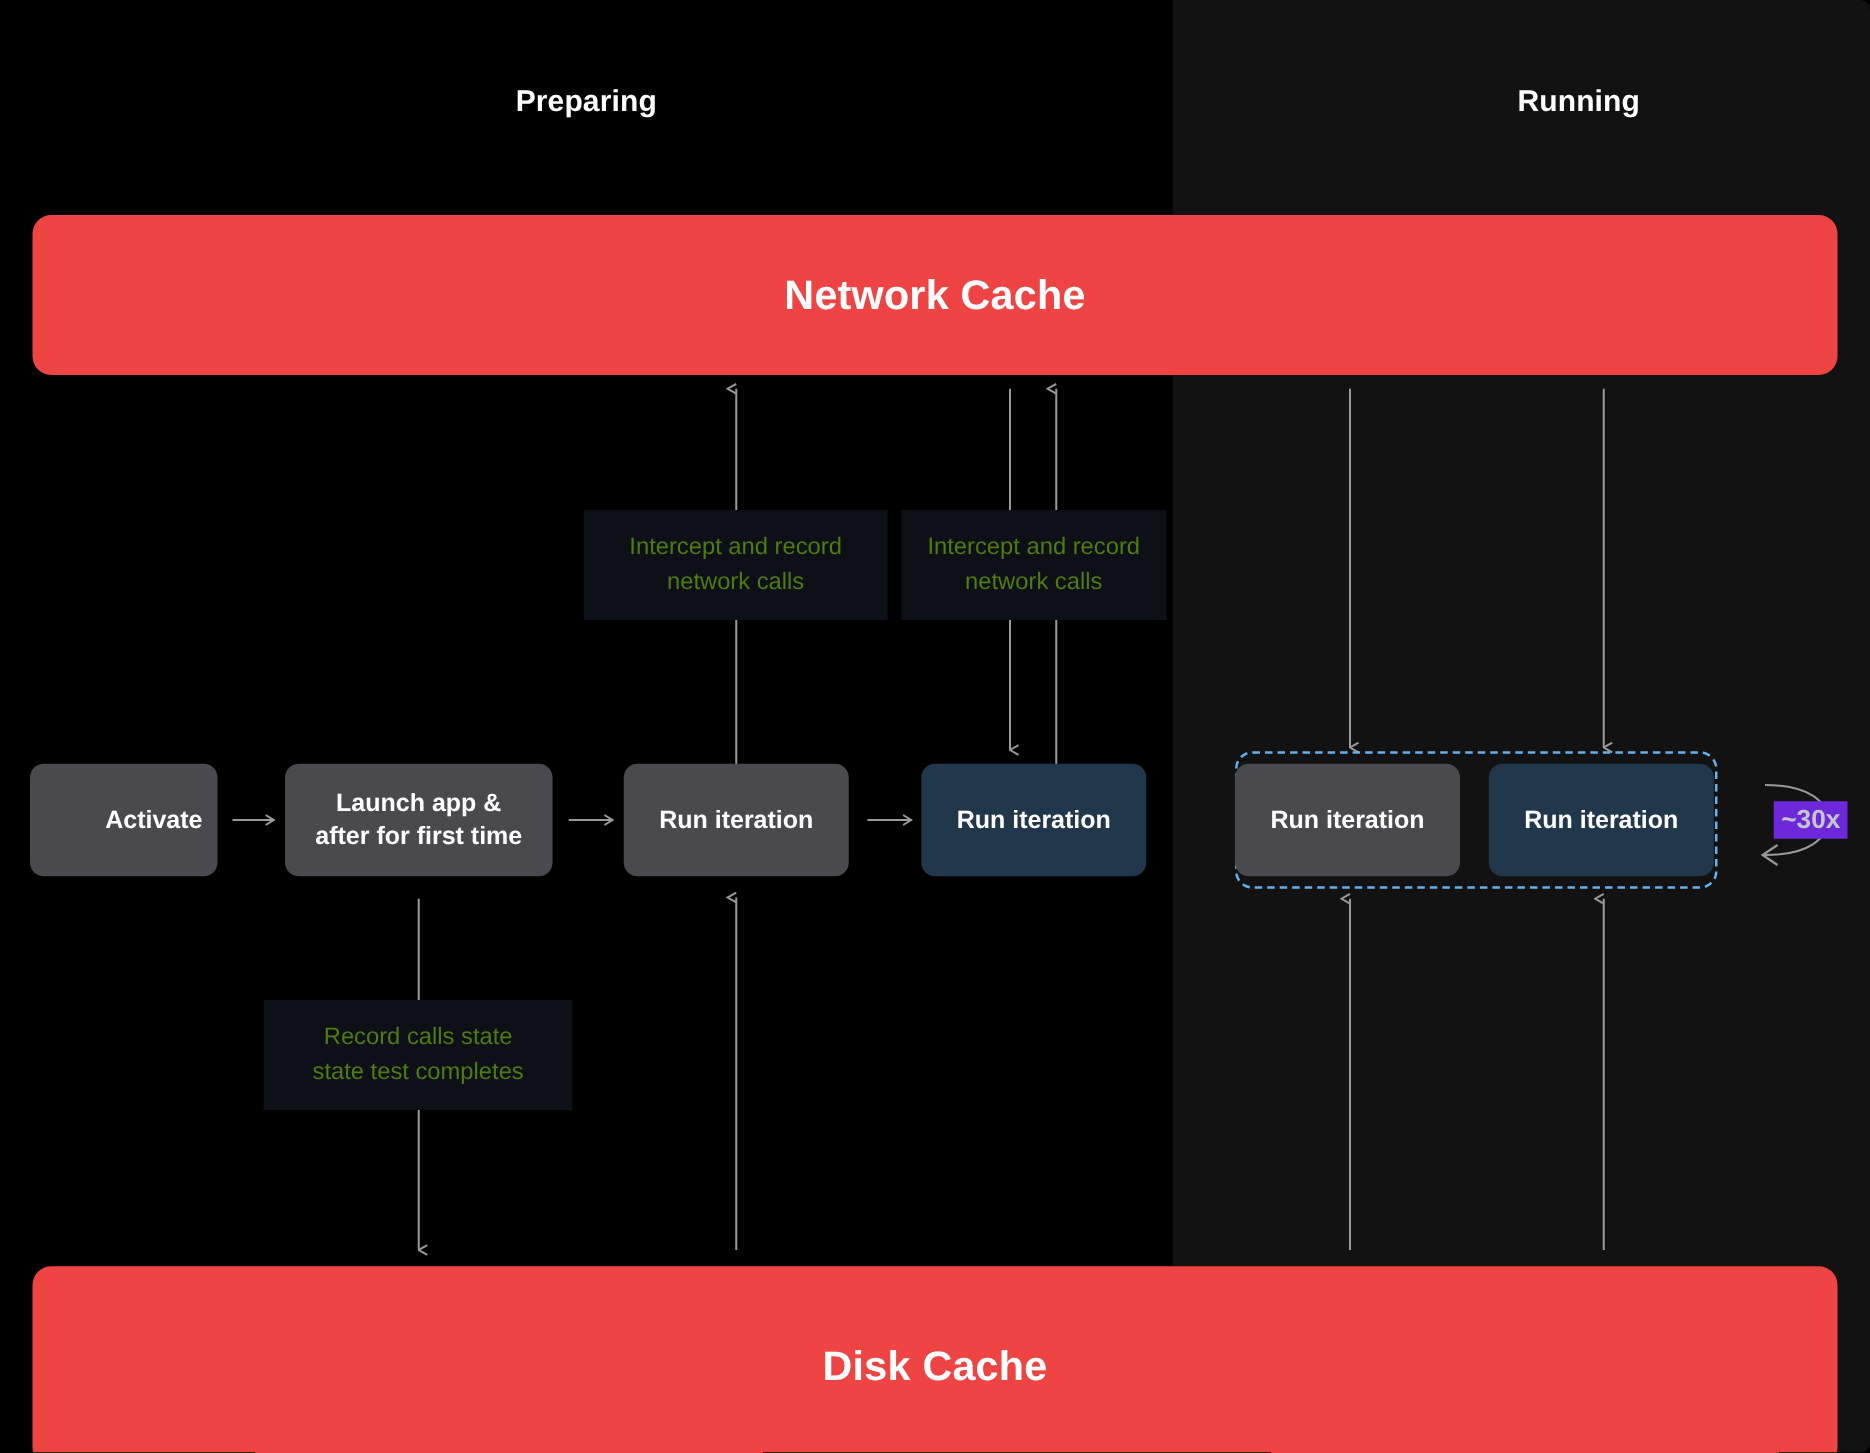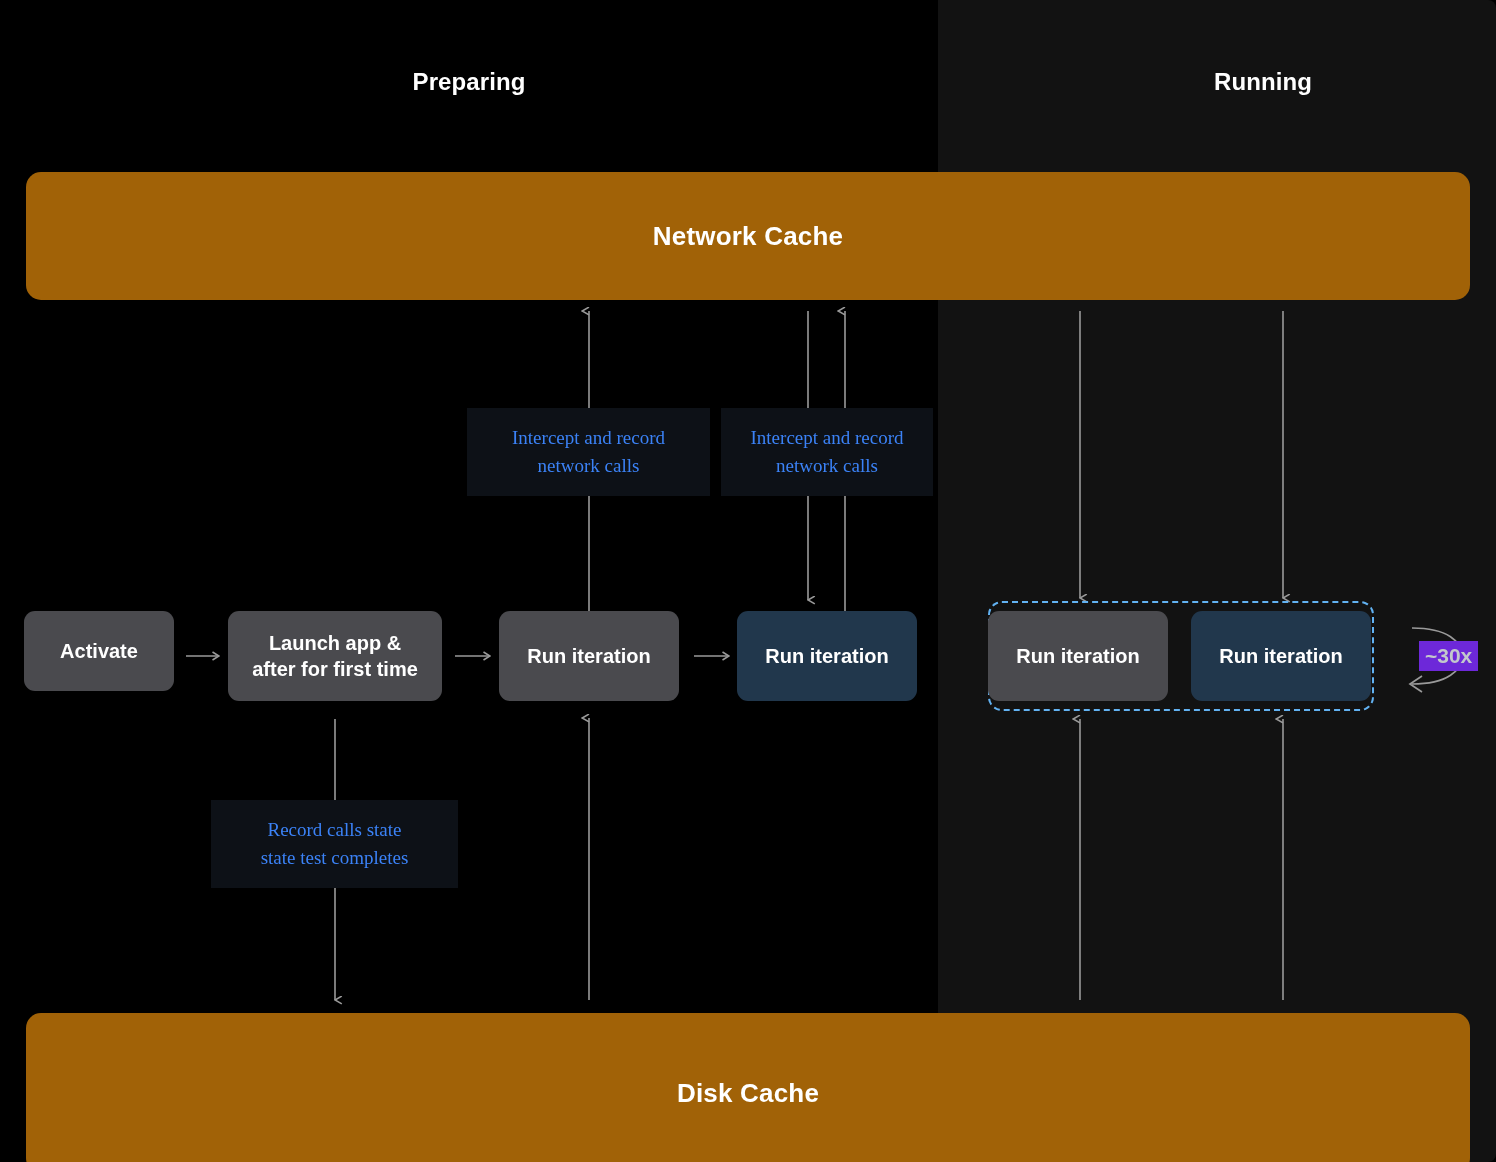--- a/index.html
+++ b/index.html
@@ -50,27 +50,27 @@
     white-space: nowrap;
   }
   .col-header.prep { left: 0; width: 938px; }
   .col-header.run  { left: 984px; width: 558px; }
 
   
   .cache-bar {
     position: absolute;
     left: 26px;
     width: 1444px;
-    background: #a16207;
+    background: #ef4444;
     border-radius: 15px;
     display: flex;
     align-items: center;
     justify-content: center;
     color: #ffffff;
-    font-size: 26px;
+    font-size: 33px;
     font-weight: 600;
     letter-spacing: 0.2px;
   }
   #network-cache { top: 172px;  height: 128px; }
   #disk-cache    { top: 1013px; height: 160px; }
 
   
   .node {
     position: absolute;
     border-radius: 11px;
@@ -91,29 +91,28 @@
   .loop-box {
     position: absolute;
     border: 2px dashed #62B2F2;
     border-radius: 14px;
   }
 
   
   .chip {
     position: absolute;
     background: #0D1117;
-    color: #3b82f6;
+    color: #4d7c0f;
     font-size: 19px;
     line-height: 1.45;
     text-align: center;
     display: flex;
     align-items: center;
     justify-content: center;
     padding: 0 10px;
-    font-family: Liberation Serif, serif;
   }
 
   
   .loop-count {
     position: absolute;
     background: #6d28d9;
     color: #C3C7CC;
     font-size: 21px;
     font-weight: 600;
     padding: 3px 6px;
@@ -202,21 +201,21 @@
     </div>
   </div>
 
   <div class="chip" style="left:211px; top:800px; width:247px; height:88px;">
     <div>
       <div>Record calls state</div>
       <div>state test completes</div>
     </div>
   </div>
 
-  <div class="node gray" style="left:24px; top:611px; width:150px; height:80px;">
+  <div class="node gray" style="left:24px; top:611px; width:150px; height:90px;justify-content:flex-end;">
     <span>Activate</span>
   </div>
 
   <div class="node gray" style="left:228px; top:611px; width:214px; height:90px;">
     <div>
       <div>Launch app &amp;</div>
       <div>after for first time</div>
     </div>
   </div>
 

